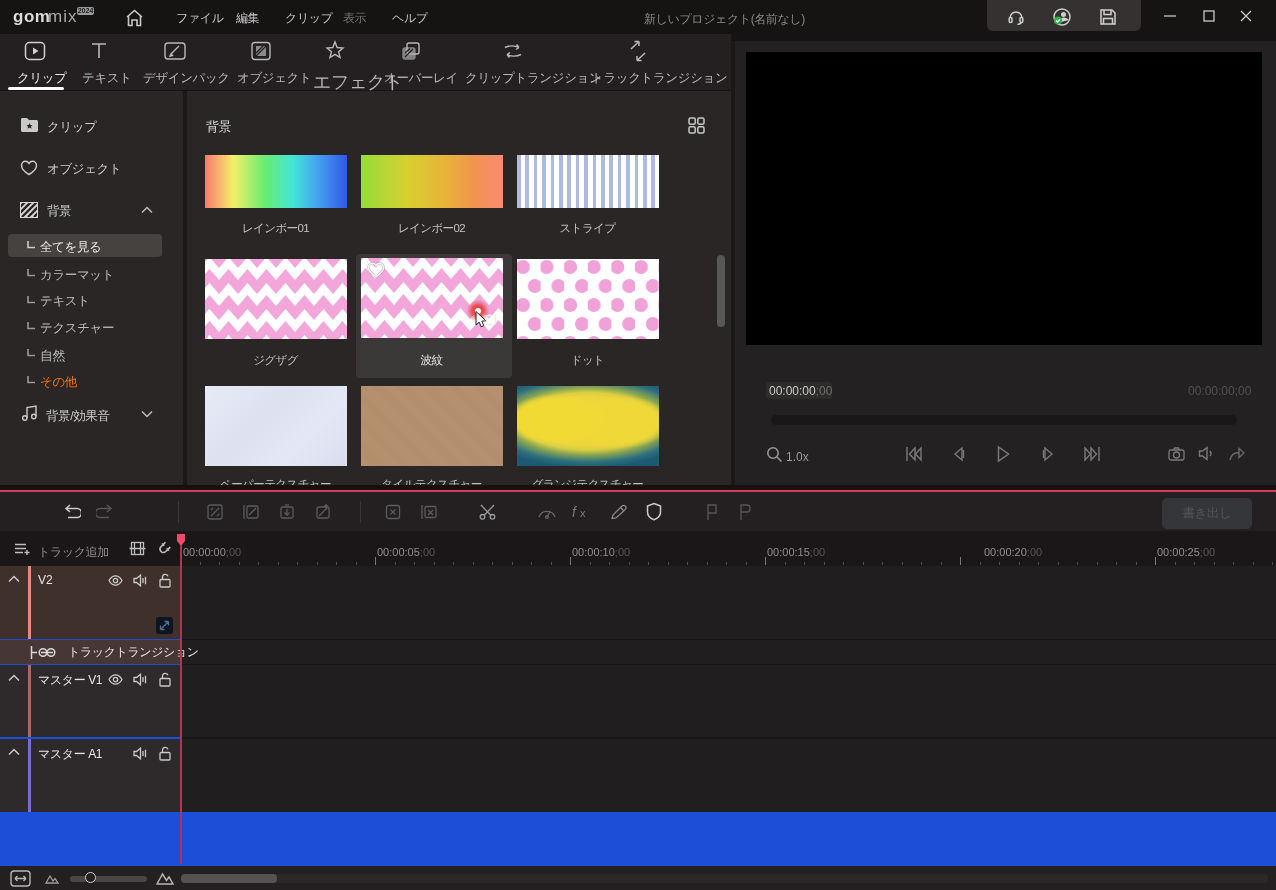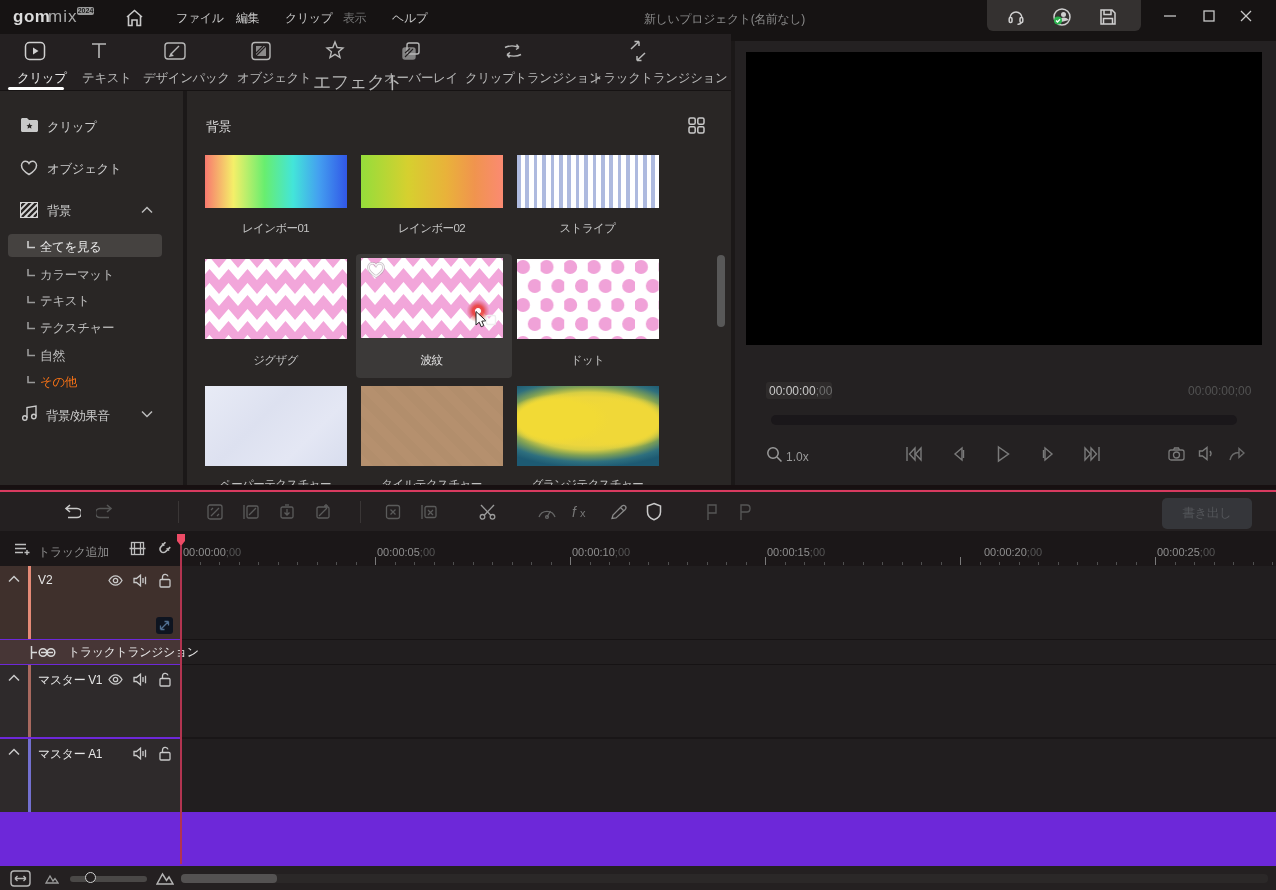--- a/index.html
+++ b/index.html
@@ -419,21 +419,21 @@
       <div class="abs" style="left:1252.5px;top:30.5px;width:1px;height:3.5px;background:#4f4f4f;"></div>
       <div class="abs" style="left:1272.0px;top:30.5px;width:1px;height:3.5px;background:#4f4f4f;"></div>
       <div class="abs" style="left:180px;top:14px;width:1.5px;height:21px;background:#b23450;"></div>
     <span class="abs" style="left:183px;top:15px;font-size:11px;color:#8f8f8f;">00:00:00<span style="color:#555;">;00</span></span>
     <span class="abs" style="left:377px;top:15px;font-size:11px;color:#8f8f8f;">00:00:05<span style="color:#555;">;00</span></span>
     <span class="abs" style="left:572px;top:15px;font-size:11px;color:#8f8f8f;">00:00:10<span style="color:#555;">;00</span></span>
     <span class="abs" style="left:767px;top:15px;font-size:11px;color:#8f8f8f;">00:00:15<span style="color:#555;">;00</span></span>
     <span class="abs" style="left:962px;top:15px;font-size:11px;color:#8f8f8f;padding-left:22px;">00:00:20<span style="color:#555;">;00</span></span>
     <span class="abs" style="left:1157px;top:15px;font-size:11px;color:#8f8f8f;">00:00:25<span style="color:#555;">;00</span></span>
   </div>
-  <div id="tlbody" class="abs" style="left:0;top:566px;width:1276px;height:300px;background:#6d28d9;">
+  <div id="tlbody" class="abs" style="left:0;top:566px;width:1276px;height:300px;background:#1d4ed8;">
     <div class="abs" style="left:180px;top:0;width:1096px;height:246px;background:#211e1f;"></div>
     <div class="abs" style="left:0;top:0;width:180px;height:73px;background:#3f302c;"></div>
     <div class="abs" style="left:0;top:74px;width:180px;height:24px;background:#473636;"></div>
     <div class="abs" style="left:0;top:99px;width:180px;height:72px;background:#2e2a2b;"></div>
     <div class="abs" style="left:0;top:173px;width:180px;height:73px;background:#2e2a2b;"></div>
     <div class="abs" style="left:180px;top:73px;width:1096px;height:1px;background:#161314;"></div>
     <div class="abs" style="left:180px;top:98px;width:1096px;height:1px;background:#161314;"></div>
     <div class="abs" style="left:180px;top:171px;width:1096px;height:2px;background:#191617;"></div>
     <div class="abs" style="left:28px;top:0;width:3px;height:73px;background:#e58a77;"></div>
     <div class="abs" style="left:28px;top:99px;width:3px;height:72px;background:#a8695f;"></div>

